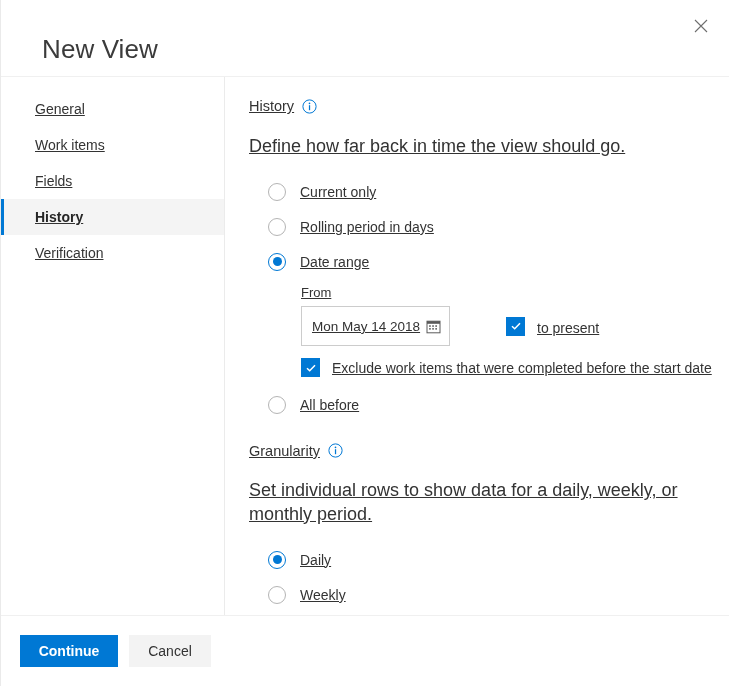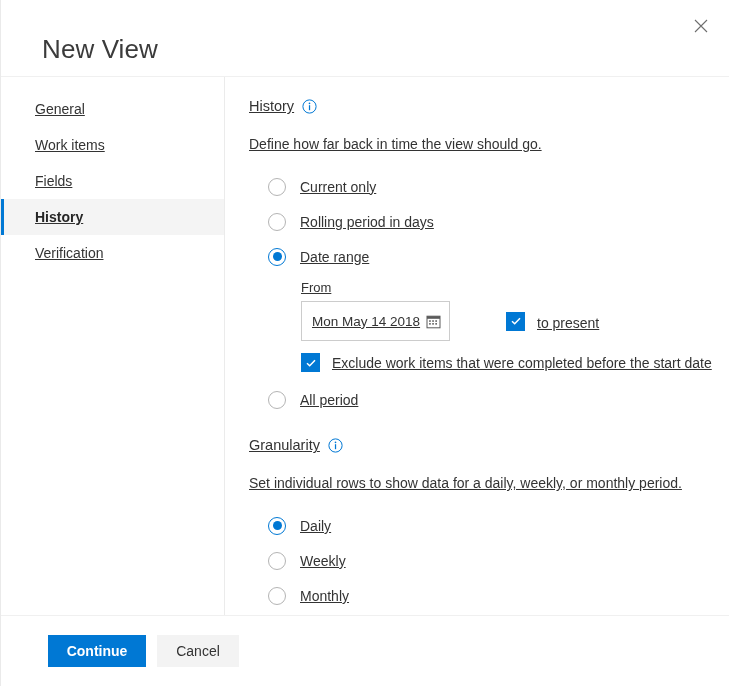--- a/index.html
+++ b/index.html
@@ -129,21 +129,21 @@
     align-items: center;
     justify-content: center;
     width: 15px;
     height: 15px;
     flex: 0 0 15px;
     cursor: pointer;
   }
   .info-icon svg { display: block; }
 
   .section-desc {
-    font-size: 14px;
+    font-size: 18px;
     color: #333333;
     margin-bottom: 16px;
     line-height: 1.3;
   }
 
   
   .radio-row {
     display: flex;
     align-items: center;
     height: 35px;
@@ -264,21 +264,21 @@
   .granularity-head { margin-top: 21px; }
 
   
   .footer {
     flex: 0 0 71px;
     height: 71px;
     border-top: 1px solid #f0f0f0;
     box-sizing: border-box;
     display: flex;
     align-items: center;
-    padding-left: 47px;
+    padding-left: 19px;
     gap: 11px;
     background: #ffffff;
   }
   .btn {
     height: 32px;
     min-width: 98px;
     border: none;
     font-family: "Liberation Sans", sans-serif;
     font-size: 14px;
     cursor: pointer;
@@ -395,21 +395,21 @@
             <svg width="12" height="12" viewBox="0 0 12 12">
               <path d="M2 6.2 L4.7 8.8 L10 3.3" fill="none" stroke="#ffffff" stroke-width="1.5"></path>
             </svg>
           </span>
           <span class="checkbox-label">Exclude work items that were completed before the start date</span>
         </div>
       </div>
 
       <div class="radio-row" style="margin-top:10px">
         <span class="radio"></span>
-        <span class="radio-label">All period</span>
+        <span class="radio-label">All before</span>
       </div>
 
       <div class="section-head granularity-head">
         <span class="label">Granularity</span>
         <span class="info-icon">
           <svg width="15" height="15" viewBox="0 0 15 15">
             <circle cx="7.5" cy="7.5" r="6.6" fill="none" stroke="#0078d4" stroke-width="1"></circle>
             <circle cx="7.5" cy="4.3" r="0.85" fill="#0078d4"></circle>
             <rect x="6.9" y="6.2" width="1.25" height="5" fill="#0078d4"></rect>
           </svg>

